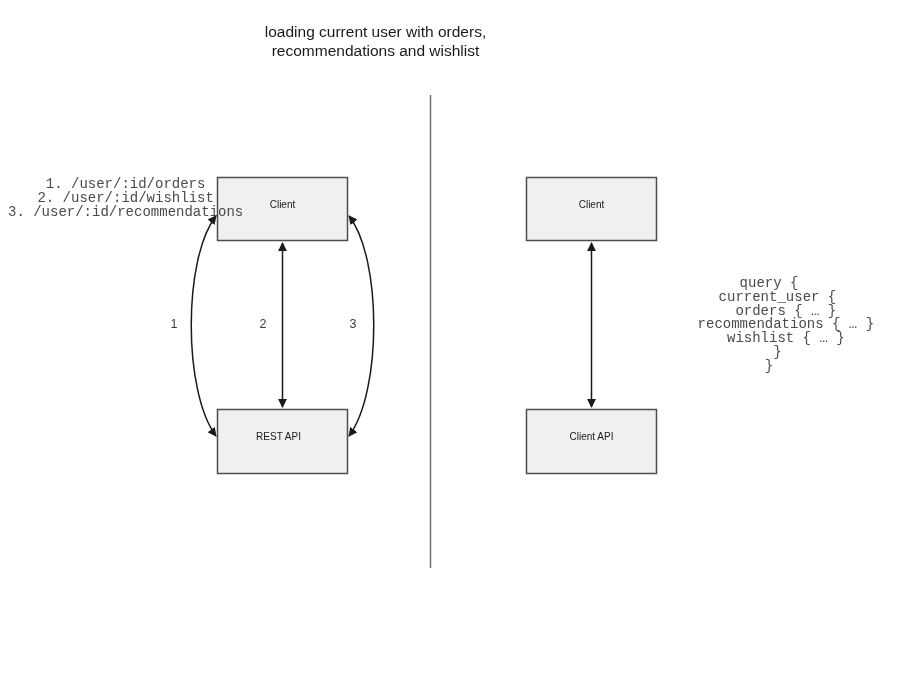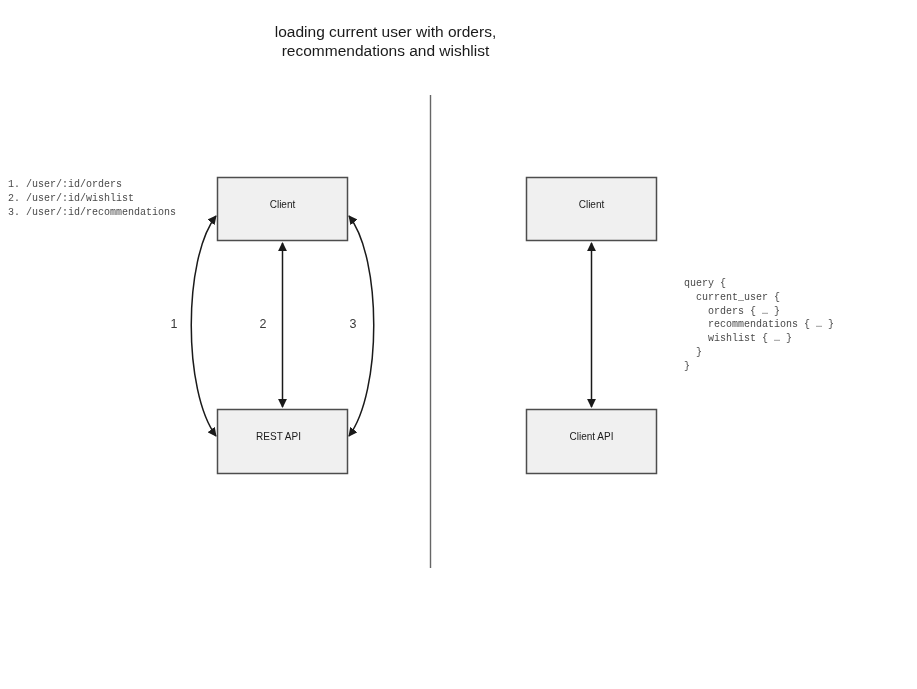--- a/index.html
+++ b/index.html
@@ -20,21 +20,21 @@
   }
   #diagram-svg {
     position: absolute;
     left: 0;
     top: 0;
     width: 917px;
     height: 689px;
   }
   .title {
     position: absolute;
-    left: 10px;
+    left: 0;
     top: 22px;
     width: 751px;
     text-align: center;
     font-size: 15.5px;
     line-height: 19px;
     color: #1a1a1a;
     white-space: pre-line;
   }
   .node-label {
     position: absolute;
@@ -55,27 +55,28 @@
     text-align: center;
     width: 20px;
   }
   .edge-number.n1 { left: 164px; top: 317px; }
   .edge-number.n2 { left: 253px; top: 317px; }
   .edge-number.n3 { left: 343px; top: 317px; }
 
   .mono-block {
     position: absolute;
     font-family: "Liberation Mono", monospace;
-    font-size: 10px;
+    font-size: 14px;
     line-height: 13.8px;
     color: #4a4a4a;
     white-space: pre;
+    text-align: center;
   }
   .mono-block.rest-endpoints { left: 8px;   top: 178px; }
-  .mono-block.graphql-query  { left: 664px; top: 277px; margin-left: 20px; }
+  .mono-block.graphql-query  { left: 664px; top: 277px; }
 </style>
 </head>
 <body>
 
 <div id="canvas">
 
   <div class="title">loading current user with orders,
 recommendations and wishlist</div>
 
   <svg id="diagram-svg" viewBox="0 0 917 689" xmlns="http://www.w3.org/2000/svg">

